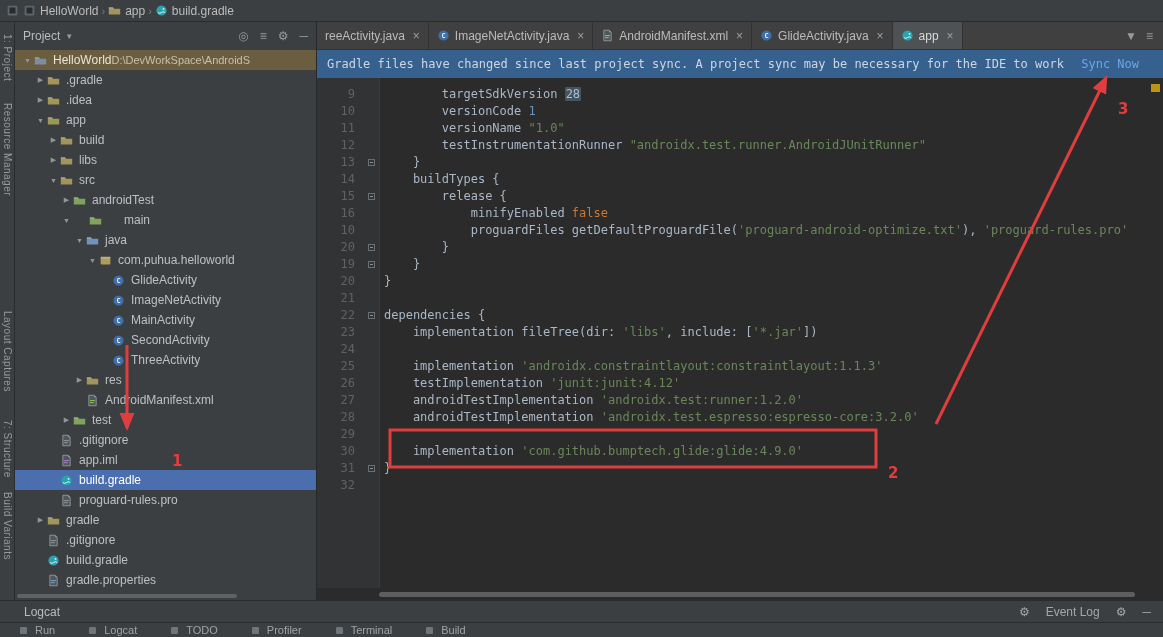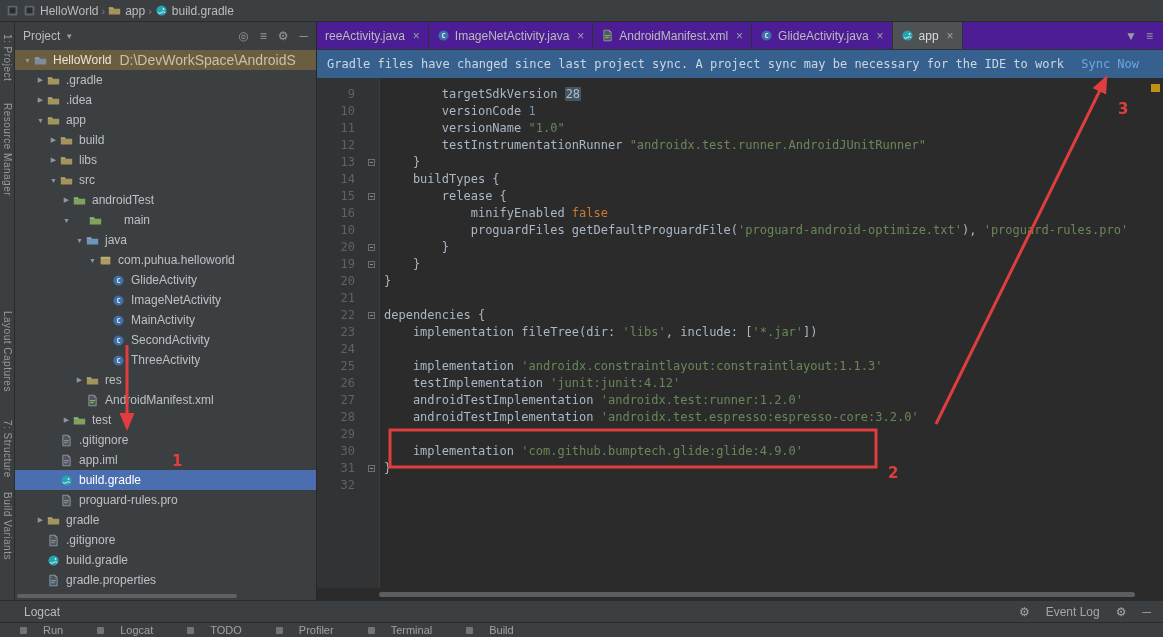--- a/index.html
+++ b/index.html
@@ -24,28 +24,28 @@
   .ptitle{display:flex;align-items:center;gap:5px}
   .caret{font-size:8px;color:#9a9a9a}
   .phicons{margin-left:auto;display:flex;gap:11px;color:#9a9a9a;font-size:12px}
   .tree{flex:1;overflow:hidden;font-size:12px}
   .trow{height:20px;display:flex;align-items:center;white-space:nowrap;color:#bcc0c4;overflow:hidden}
   .trow.selected{background:#4B6EAF;color:#fff}
   .trow.context{background:#6B5D40;color:#ece5d4}
   .tarrow{width:13px;font-size:7px;color:#8f979c;text-align:center;flex:none}
   .ticon{width:17px;flex:none}
   .tlabel{margin-left:2px}
-  .tsuffix{color:#8f8f8f;margin-left:8px;font-size:14px}
+  .tsuffix{color:#8f8f8f;margin-left:0;font-size:11px}
   .trow.context .tsuffix{color:#c9c0a8}
   .tree-hscroll{height:8px;position:relative;flex:none}
   .tthumb{position:absolute;left:2px;bottom:2px;height:4px;width:220px;background:#5f6163;border-radius:2px}
 
   
   .editor{flex:1;display:flex;flex-direction:column;position:relative;background:#2b2b2b;min-width:0}
-  .tabs{height:28px;background:#4c1d95;display:flex;align-items:stretch;font-size:12px;border-bottom:1px solid #323232;flex:none}
+  .tabs{height:28px;background:#404040;display:flex;align-items:stretch;font-size:12px;border-bottom:1px solid #323232;flex:none}
   .tab{display:flex;align-items:center;gap:5px;padding:0 8px;border-right:1px solid #2f3133;color:#bbb}
   .tab.active{background:#4E5254;color:#dadada}
   .tabx{color:#9aa0a5;font-size:12px;margin-left:3px}
   .tabicons{margin-left:auto;display:flex;align-items:center;gap:9px;padding:0 10px;color:#9a9a9a;font-size:12px}
   .banner{height:28px;background:#36618E;display:flex;align-items:center;padding:0 10px;font-family:"DejaVu Sans Mono",monospace;font-size:12px;color:#CBD6E2;flex:none}
   .bmsg{overflow:hidden;white-space:nowrap;flex:1}
   .blink{color:#6CA6E8;margin-left:10px;margin-right:14px;cursor:pointer;white-space:nowrap;text-decoration:none}
   .code{flex:1;overflow:hidden;font-family:"DejaVu Sans Mono",monospace;font-size:12px;line-height:17px;padding-top:8px;position:relative;
         background:linear-gradient(90deg,#313335 0 62px,#3a3d3f 62px 63px,#2b2b2b 63px)}
   .cl{display:flex;height:17px}
@@ -59,21 +59,21 @@
   .seg-kw{color:#CC7832}
   .seg-hl{background:#45545F;color:#a9c0d0;border-radius:1px;padding:0 1px}
   .hscroll{height:12px;position:relative;flex:none}
   .hthumb{position:absolute;top:4px;left:62px;right:28px;height:5px;background:#5c5e60;border-radius:3px}
   .stripe-mark{position:absolute;right:3px;top:62px;width:9px;height:8px;background:#BE9117;z-index:5}
 
   
   .statusbar{height:22px;background:#3c3f41;border-top:1px solid #2a2c2e;display:flex;align-items:center;padding:0 12px 0 24px;font-size:12px;color:#bbb}
   .sbright{margin-left:auto;display:flex;align-items:center;gap:16px;color:#a6a6a6}
   .bottomstrip{height:15px;background:#3c3f41;border-top:1px solid #2a2c2e;display:flex;align-items:flex-start;gap:34px;padding:1px 0 0 20px;font-size:11px;color:#a2a2a2;overflow:hidden}
-  .bitem{display:flex;gap:16px;align-items:center;white-space:nowrap}
+  .bitem{display:flex;gap:8px;align-items:center;white-space:nowrap}
   .bdot{width:7px;height:7px;background:#6f7578;display:inline-block;border-radius:1px}
 
   
   .overlay{position:absolute;left:0;top:0;width:1163px;height:637px;pointer-events:none;z-index:60}
   .ann-label{position:absolute;color:#E03E3E;font-size:15px;font-weight:bold;z-index:61;pointer-events:none;font-family:"DejaVu Sans",sans-serif}
 </style>
 </head>
 <body>
 
 <div class="topbar">

